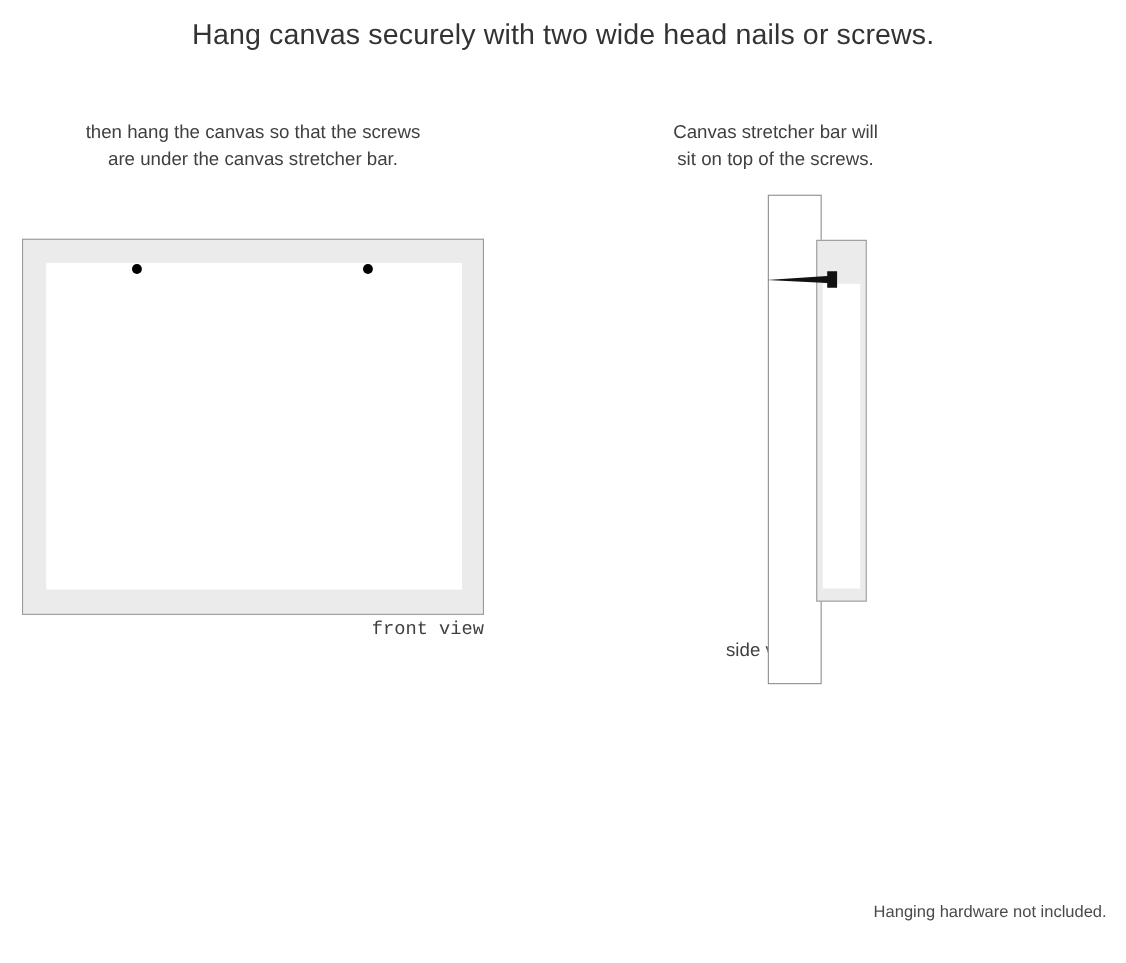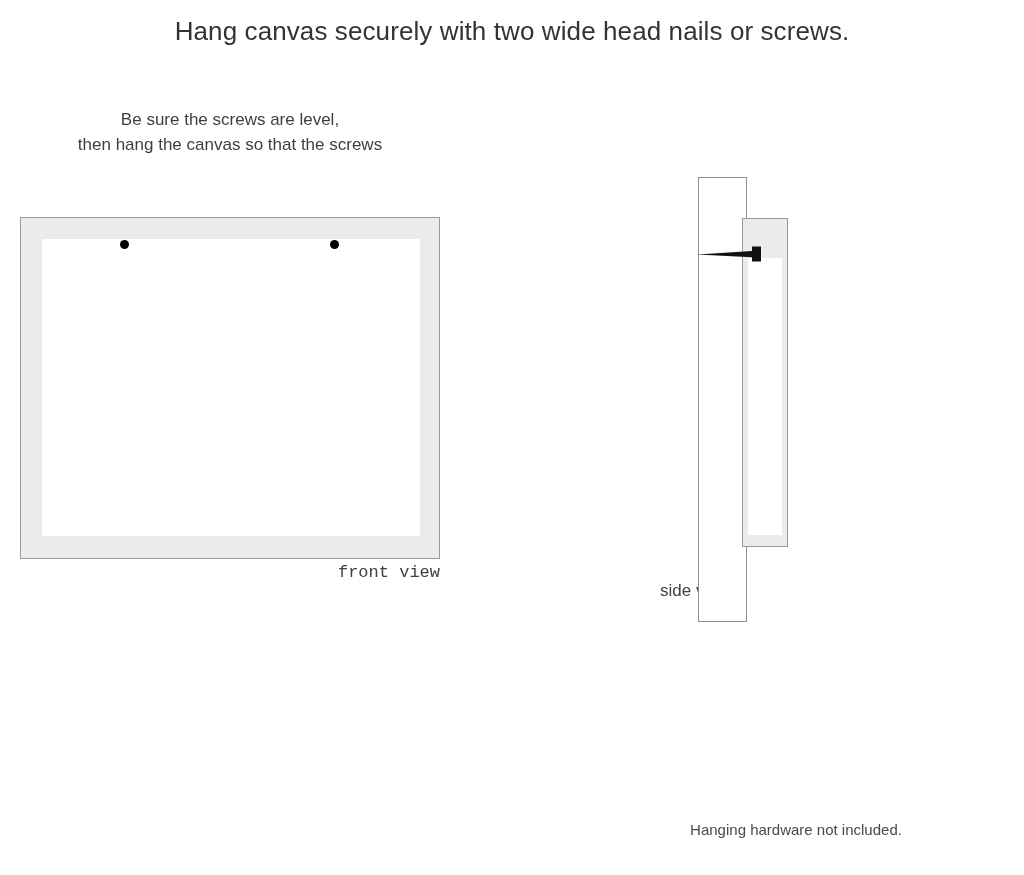--- a/index.html
+++ b/index.html
@@ -150,37 +150,39 @@
     height: 18px;
     z-index: 4;
     overflow: visible;
   }
 
   
   #footer-note {
     right: 18px;
     top: 818px;
     width: 420px;
-    text-align: center;
+    text-align: right;
     font-size: 15px;
     line-height: 23px;
     color: #4a4a4a;
   }
 </style>
 </head>
 <body>
 
 <div class="abs" id="title">Hang canvas securely with two wide head nails or screws.</div>
 
 <div class="abs caption" id="caption-front">
-  <div>Be sure the screws are level,</div>
   <div>then hang the canvas so that the screws</div>
+  <div>are under the canvas stretcher bar.</div>
 </div>
 
 <div class="abs caption" id="caption-side">
+  <div>Canvas stretcher bar will</div>
+  <div>sit on top of the screws.</div>
 </div>
 
 <div class="abs" id="front-view">
   <div id="front-frame"></div>
   <div id="front-canvas-face"></div>
   <div class="screw-dot" id="screw-dot-left"></div>
   <div class="screw-dot" id="screw-dot-right"></div>
 </div>
 
 <div class="abs view-label" id="label-front-view">front view</div>

